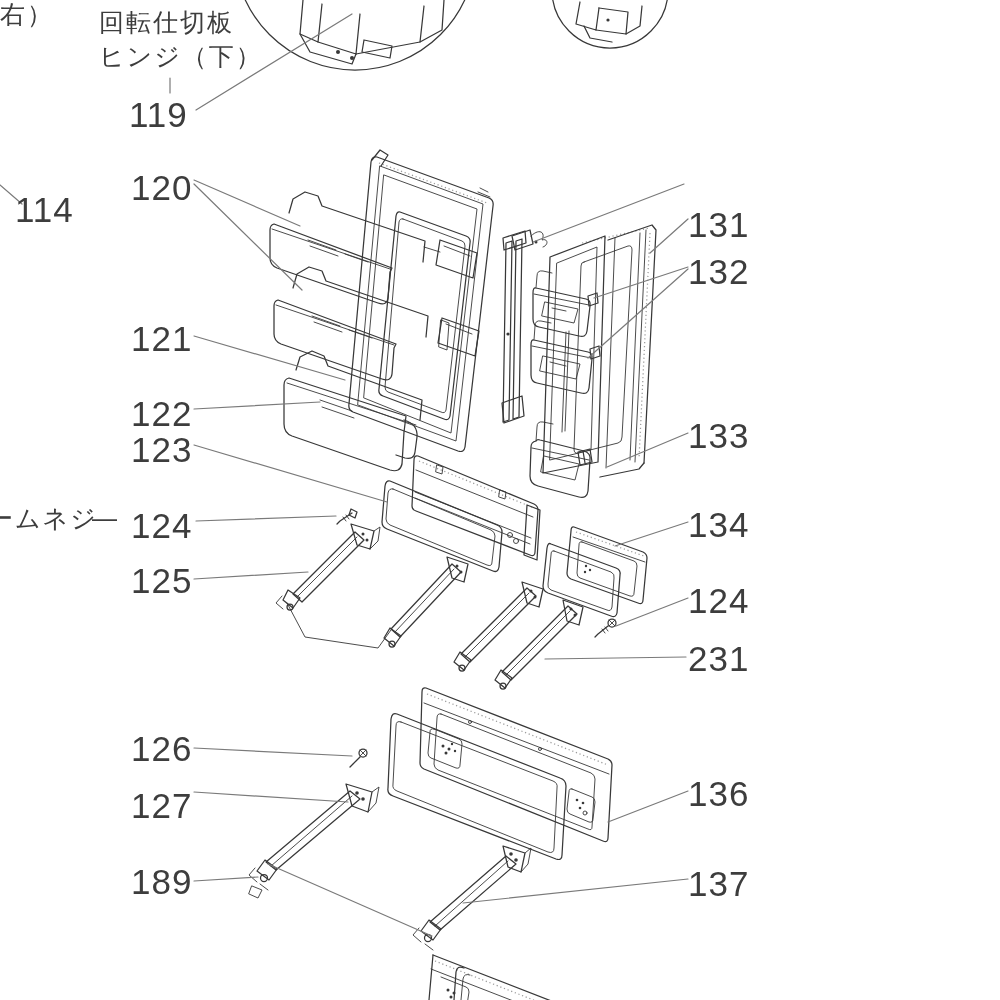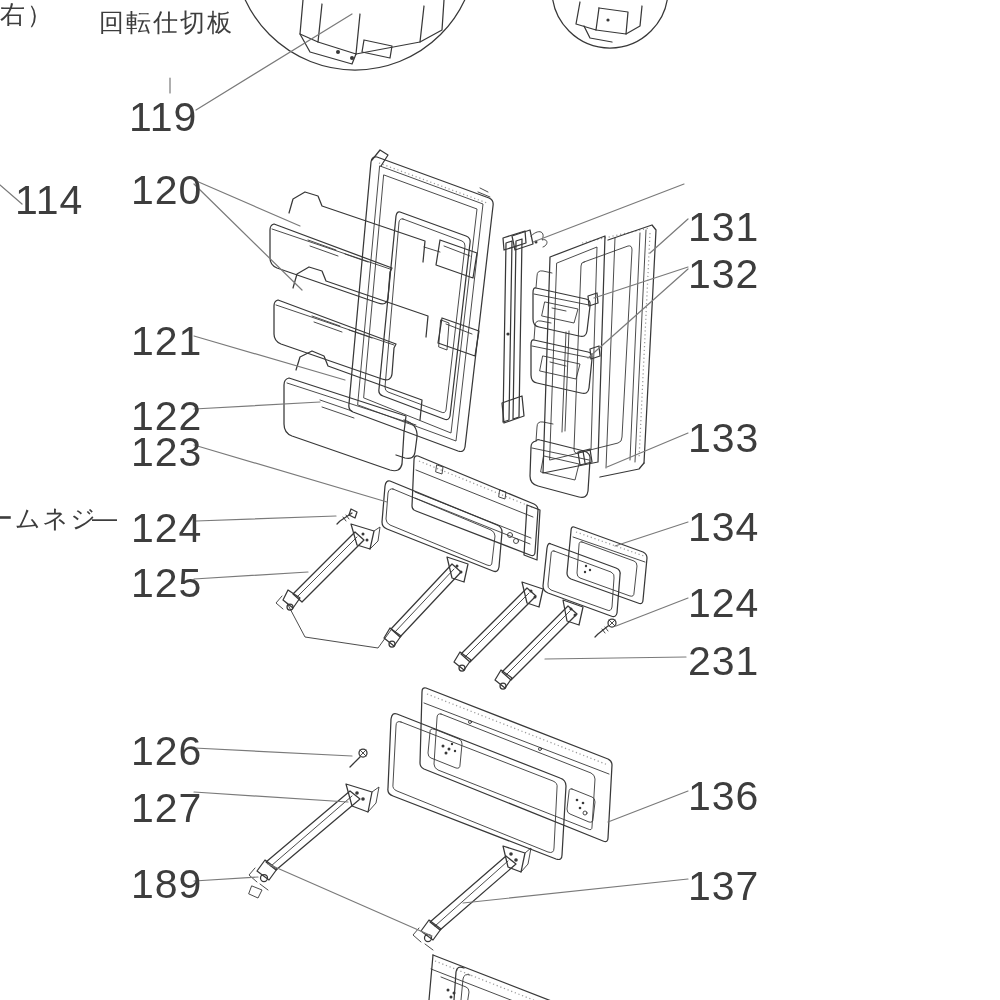--- a/index.html
+++ b/index.html
@@ -17,21 +17,21 @@
   #art path,#art line,#art circle,#art polyline{
     stroke:var(--line);fill:none;stroke-width:1.25;
     stroke-linejoin:round;stroke-linecap:round;
   }
   #art .thin{stroke-width:0.9;}
   #art .hatch{stroke-dasharray:1.2 2.7;stroke-linecap:butt;opacity:.5;}
   #art .leaders path, #art .leaders line{stroke:var(--leader);stroke-width:1.2;}
   #art .dot{fill:var(--line);stroke:none;}
   .lbl{
     position:absolute;color:var(--label);white-space:nowrap;
-    font-size:41px;letter-spacing:1px;line-height:1;
+    font-size:35px;letter-spacing:1px;line-height:1;
   }
   .jp{font-size:25px;letter-spacing:2px;}
   .dashchar{font-size:25px;}
   .hl-circle{
     position:absolute;left:679px;top:138px;width:74px;height:74px;
     border-radius:50%;background:#f9c3ca;border:2.5px solid #e4586b;
     display:flex;align-items:center;justify-content:center;
     color:#dd2a3e;font-size:30px;letter-spacing:1px;box-sizing:border-box;
   }
 </style>
@@ -321,26 +321,27 @@
     <path d="M688,522 L615,546"></path>
     <path d="M688,598 L616,626"></path>
     <path d="M686,657 L545,659"></path>
     <path d="M688,791 L608,822"></path>
     <path d="M688,879 L463,903"></path>
   </g>
 </svg>
 
 <div class="lbl jp" style="left:0px;top:2px">右）</div>
 <div class="lbl jp" style="left:99px;top:10px">回転仕切板</div>
+<div class="lbl jp" style="left:99px;top:44px">ヒンジ（下）</div>
 <div class="lbl jp" style="left:-12px;top:506px">ームネジ</div>
 <div class="lbl dashchar" style="left:92px;top:506px">—</div>
 
 <div class="lbl" style="left:129px;top:97px">119</div>
 <div class="lbl" style="left:131px;top:170px">120</div>
-<div class="lbl" style="left:15px;top:180px">114</div>
+<div class="lbl" style="left:15px;top:192px">114</div>
 <div class="lbl" style="left:131px;top:321px">121</div>
 <div class="lbl" style="left:131px;top:396px">122</div>
 <div class="lbl" style="left:131px;top:432px">123</div>
 <div class="lbl" style="left:131px;top:508px">124</div>
 <div class="lbl" style="left:131px;top:563px">125</div>
 <div class="lbl" style="left:131px;top:731px">126</div>
 <div class="lbl" style="left:131px;top:788px">127</div>
 <div class="lbl" style="left:131px;top:864px">189</div>
 
 <div class="lbl" style="left:688px;top:207px">131</div>

